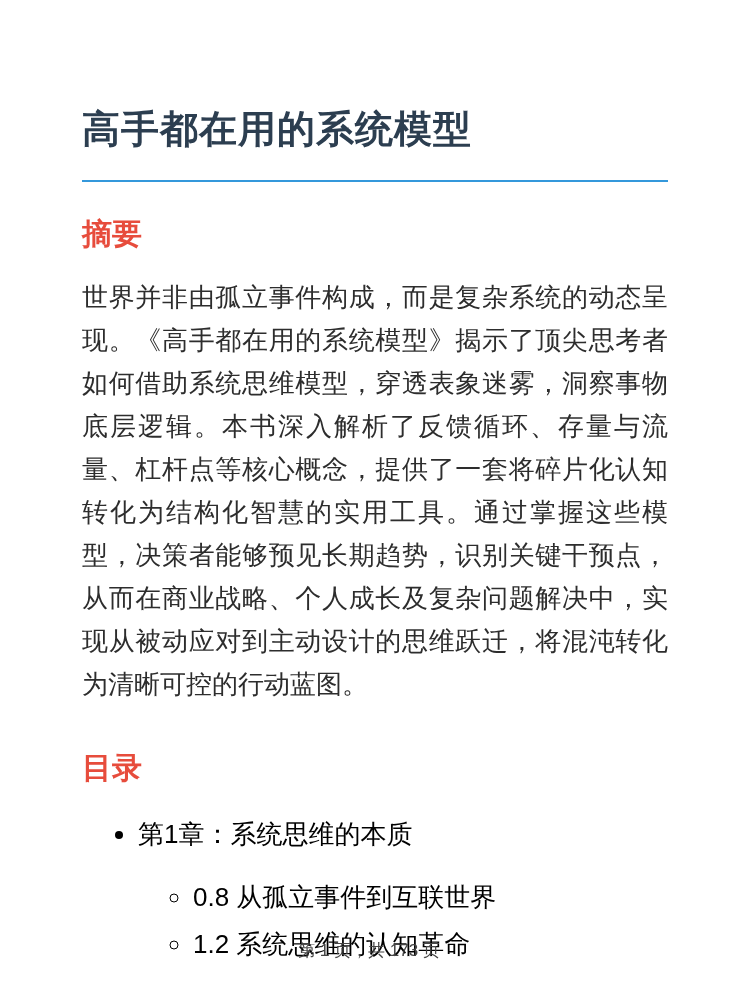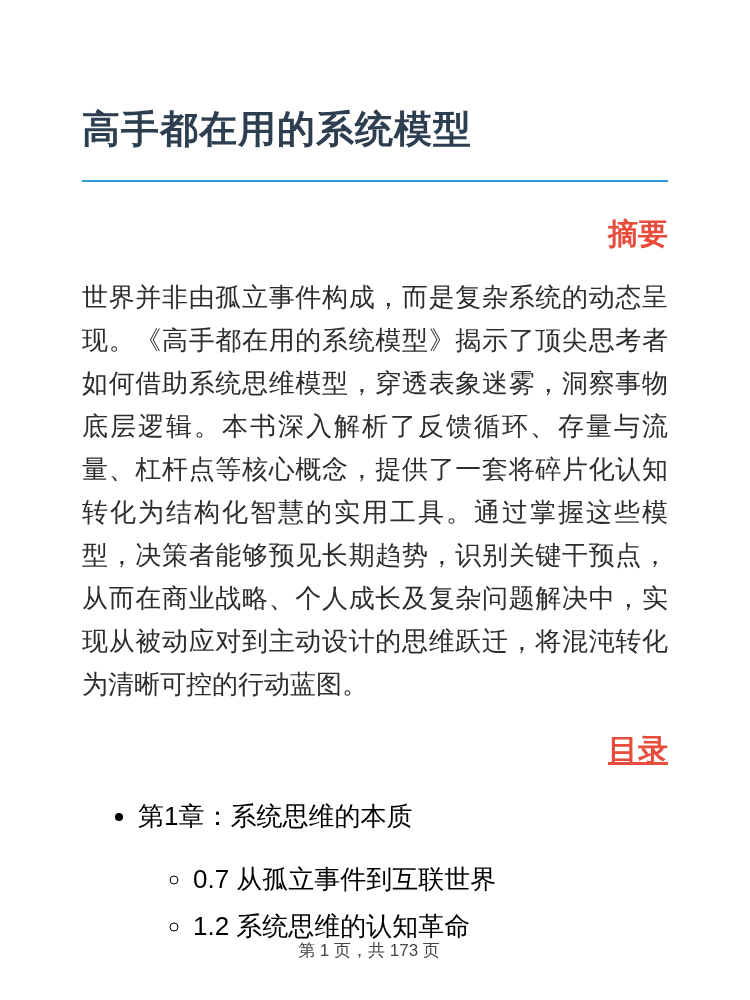--- a/index.html
+++ b/index.html
@@ -33,25 +33,23 @@
     height: 2px;
     background: #3498db;
     margin-top: 26px;
   }
   .section-heading {
     margin: 32px 0 0 0;
     font-size: 30px;
     line-height: 1.3;
     font-weight: bold;
     color: #e74c3c;
-    text-align: right;
   }
   .toc-heading {
-    margin-top: 24px;
-    text-decoration: underline;
+    margin-top: 42px;
   }
   .abstract-body {
     margin: 23px 0 16px 0;
     font-size: 26px;
     line-height: 43px;
     color: #2d2d2d;
     text-align: justify;
     text-justify: inter-ideograph;
   }
   .toc-list {
@@ -93,21 +91,21 @@
     <h2 class="section-heading">摘要</h2>
 
     <p class="abstract-body">世界并非由孤立事件构成，而是复杂系统的动态呈现。《高手都在用的系统模型》揭示了顶尖思考者如何借助系统思维模型，穿透表象迷雾，洞察事物底层逻辑。本书深入解析了反馈循环、存量与流量、杠杆点等核心概念，提供了一套将碎片化认知转化为结构化智慧的实用工具。通过掌握这些模型，决策者能够预见长期趋势，识别关键干预点，从而在商业战略、个人成长及复杂问题解决中，实现从被动应对到主动设计的思维跃迁，将混沌转化为清晰可控的行动蓝图。</p>
 
     <h2 class="section-heading toc-heading">目录</h2>
 
     <ul class="toc-list">
       <li>
         <span>第1章：系统思维的本质</span>
         <ul class="toc-sublist">
-          <li>0.7 从孤立事件到互联世界</li>
+          <li>0.8 从孤立事件到互联世界</li>
           <li>1.2 系统思维的认知革命</li>
         </ul>
       </li>
     </ul>
 
   </div>
 
   <div class="page-footer">第 1 页，共 173 页</div>
 </div>
 

